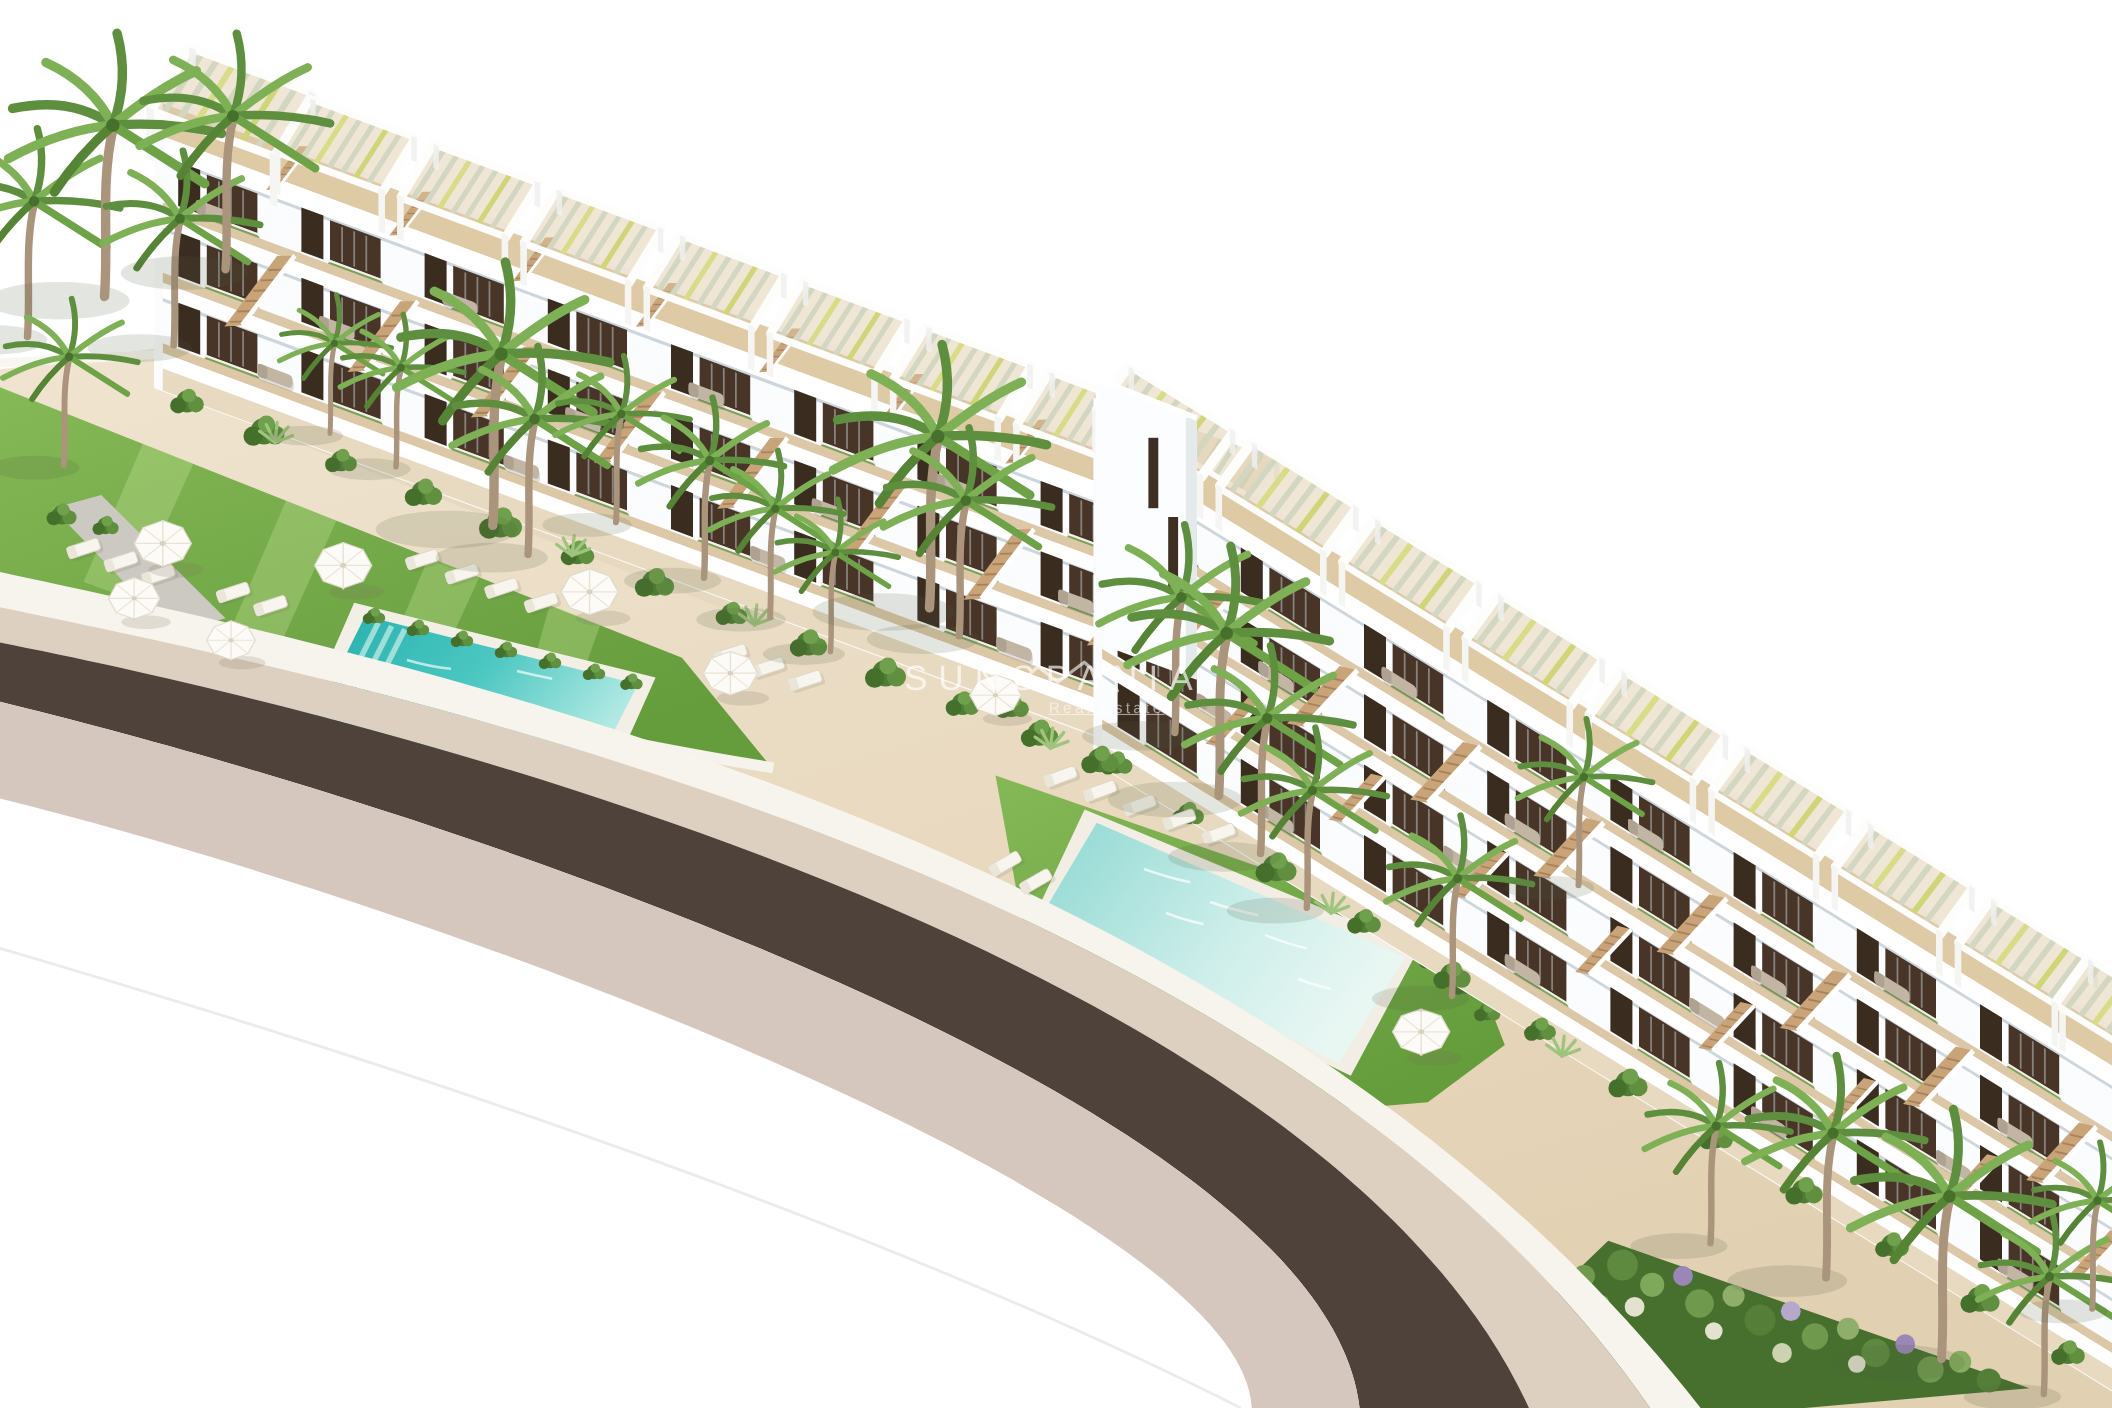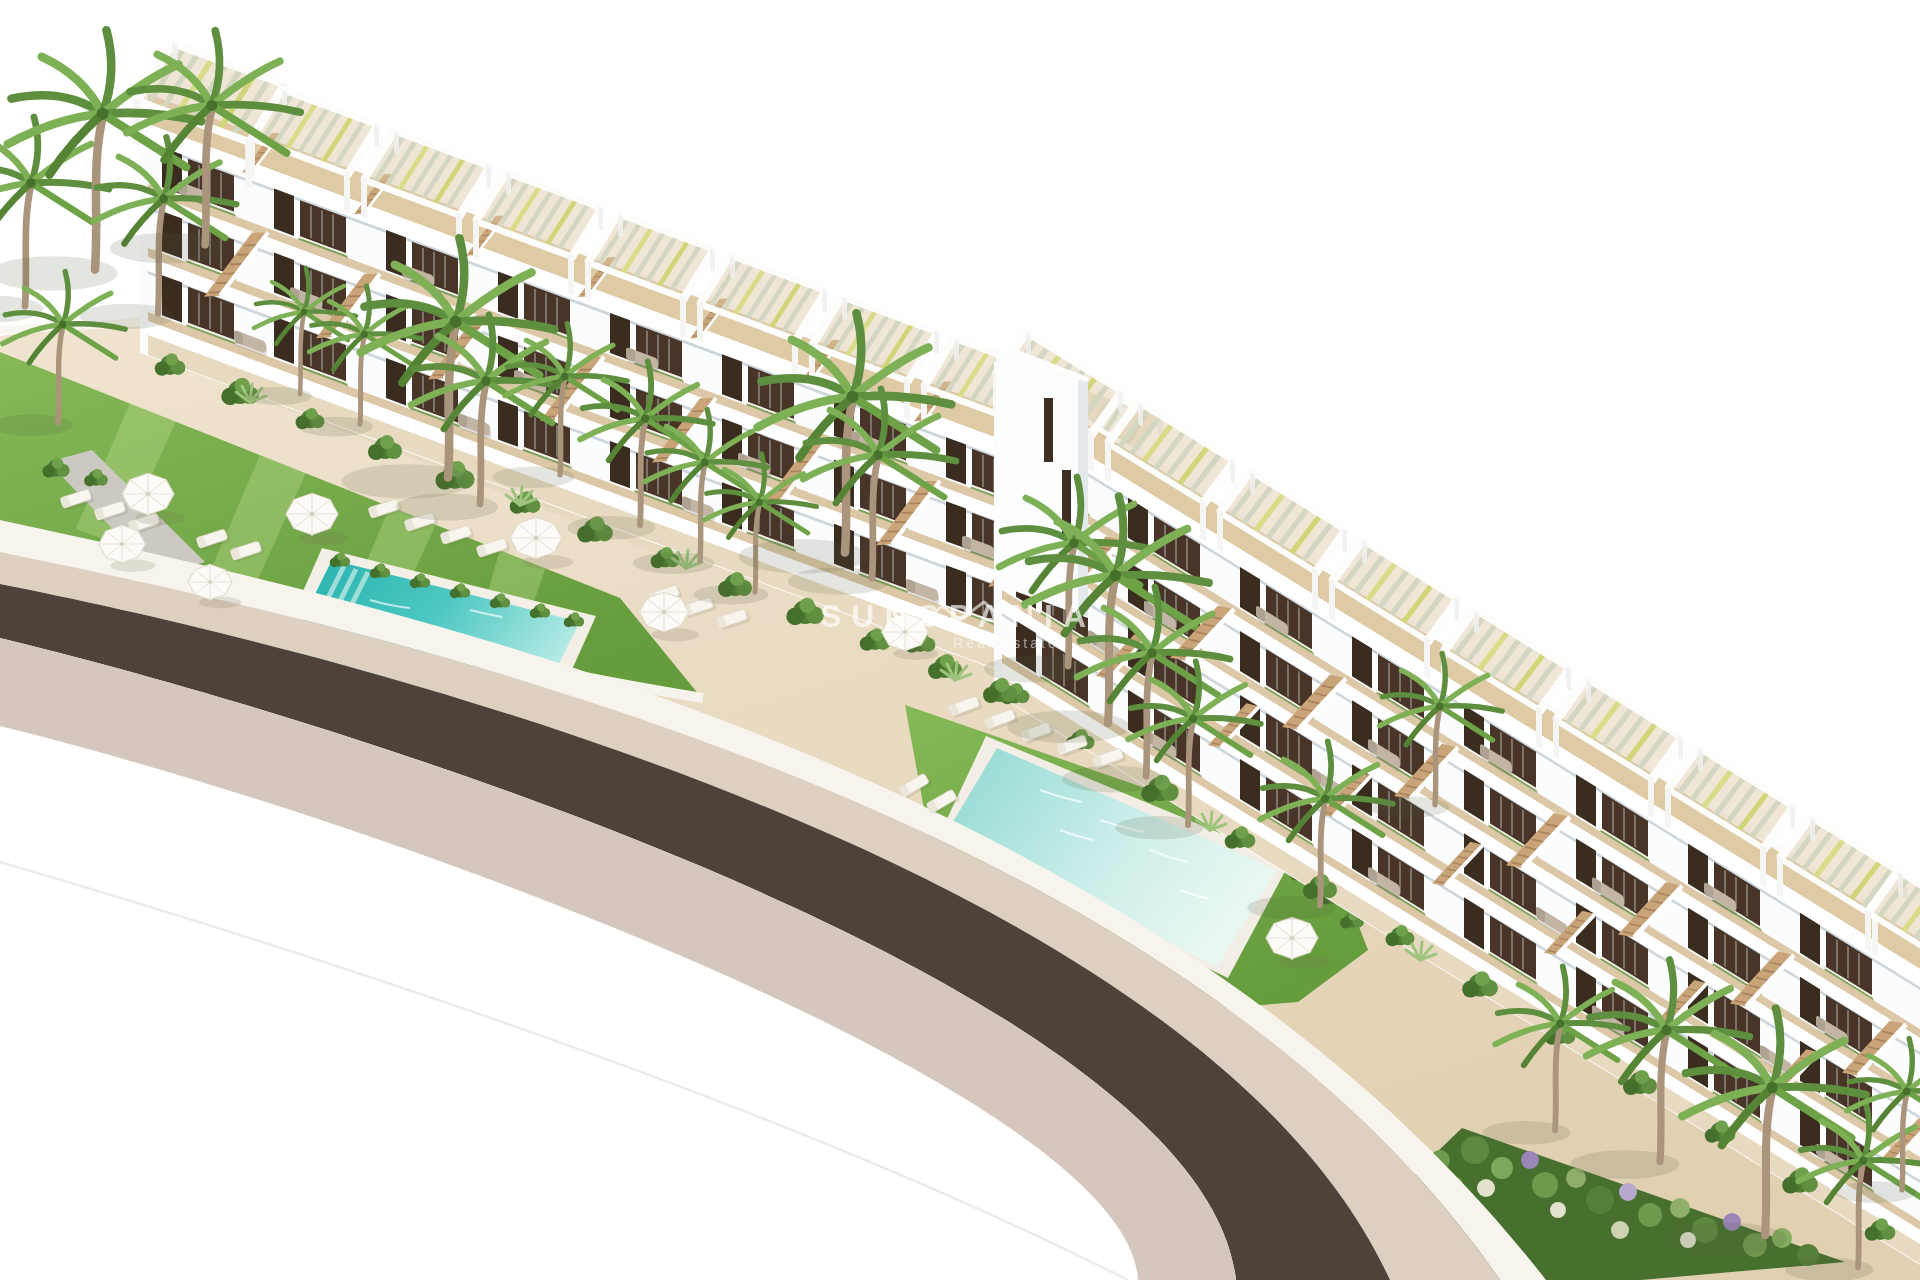--- a/index.html
+++ b/index.html
@@ -2,24 +2,24 @@
 <html><head>
 <meta charset="utf-8">
 <style>
   html,body{margin:0;padding:0;background:#ffffff;}
   .stage{position:relative;width:1920px;height:1280px;background:#ffffff;overflow:hidden;
          font-family:"Liberation Sans", sans-serif;}
   .stage svg{position:absolute;left:0;top:0;}
   .watermark{position:absolute;left:958px;top:600px;transform:translateX(-50%);
              text-align:center;color:rgba(255,255,255,0.62);pointer-events:none;user-select:none;}
   .watermark .wm-icon{display:block;margin:0 auto 0 96px;}
-  .watermark .brand{font-size:32px;font-weight:700;letter-spacing:10px;line-height:1.05;
+  .watermark .brand{font-size:32px;font-weight:400;letter-spacing:10px;line-height:1.05;
                     color:rgba(255,255,255,0.66);white-space:nowrap;}
   .watermark .tag{font-size:14px;letter-spacing:3px;margin-left:96px;margin-top:1px;
-                  color:rgba(255,255,255,0.55);white-space:nowrap;}
+                  color:rgba(255,255,255,0.55);white-space:nowrap;text-decoration:underline;}
 </style>
 </head>
 <body>
 
 <div class="stage">
 <svg width="1920" height="1280" viewBox="0 0 1920 1280">
   <defs>
     <linearGradient id="baseGrad" x1="0" y1="0" x2="0.6" y2="1">
       <stop offset="0" stop-color="#f0e4d0"></stop>
           <stop offset="1" stop-color="#e2d0b2"></stop>

